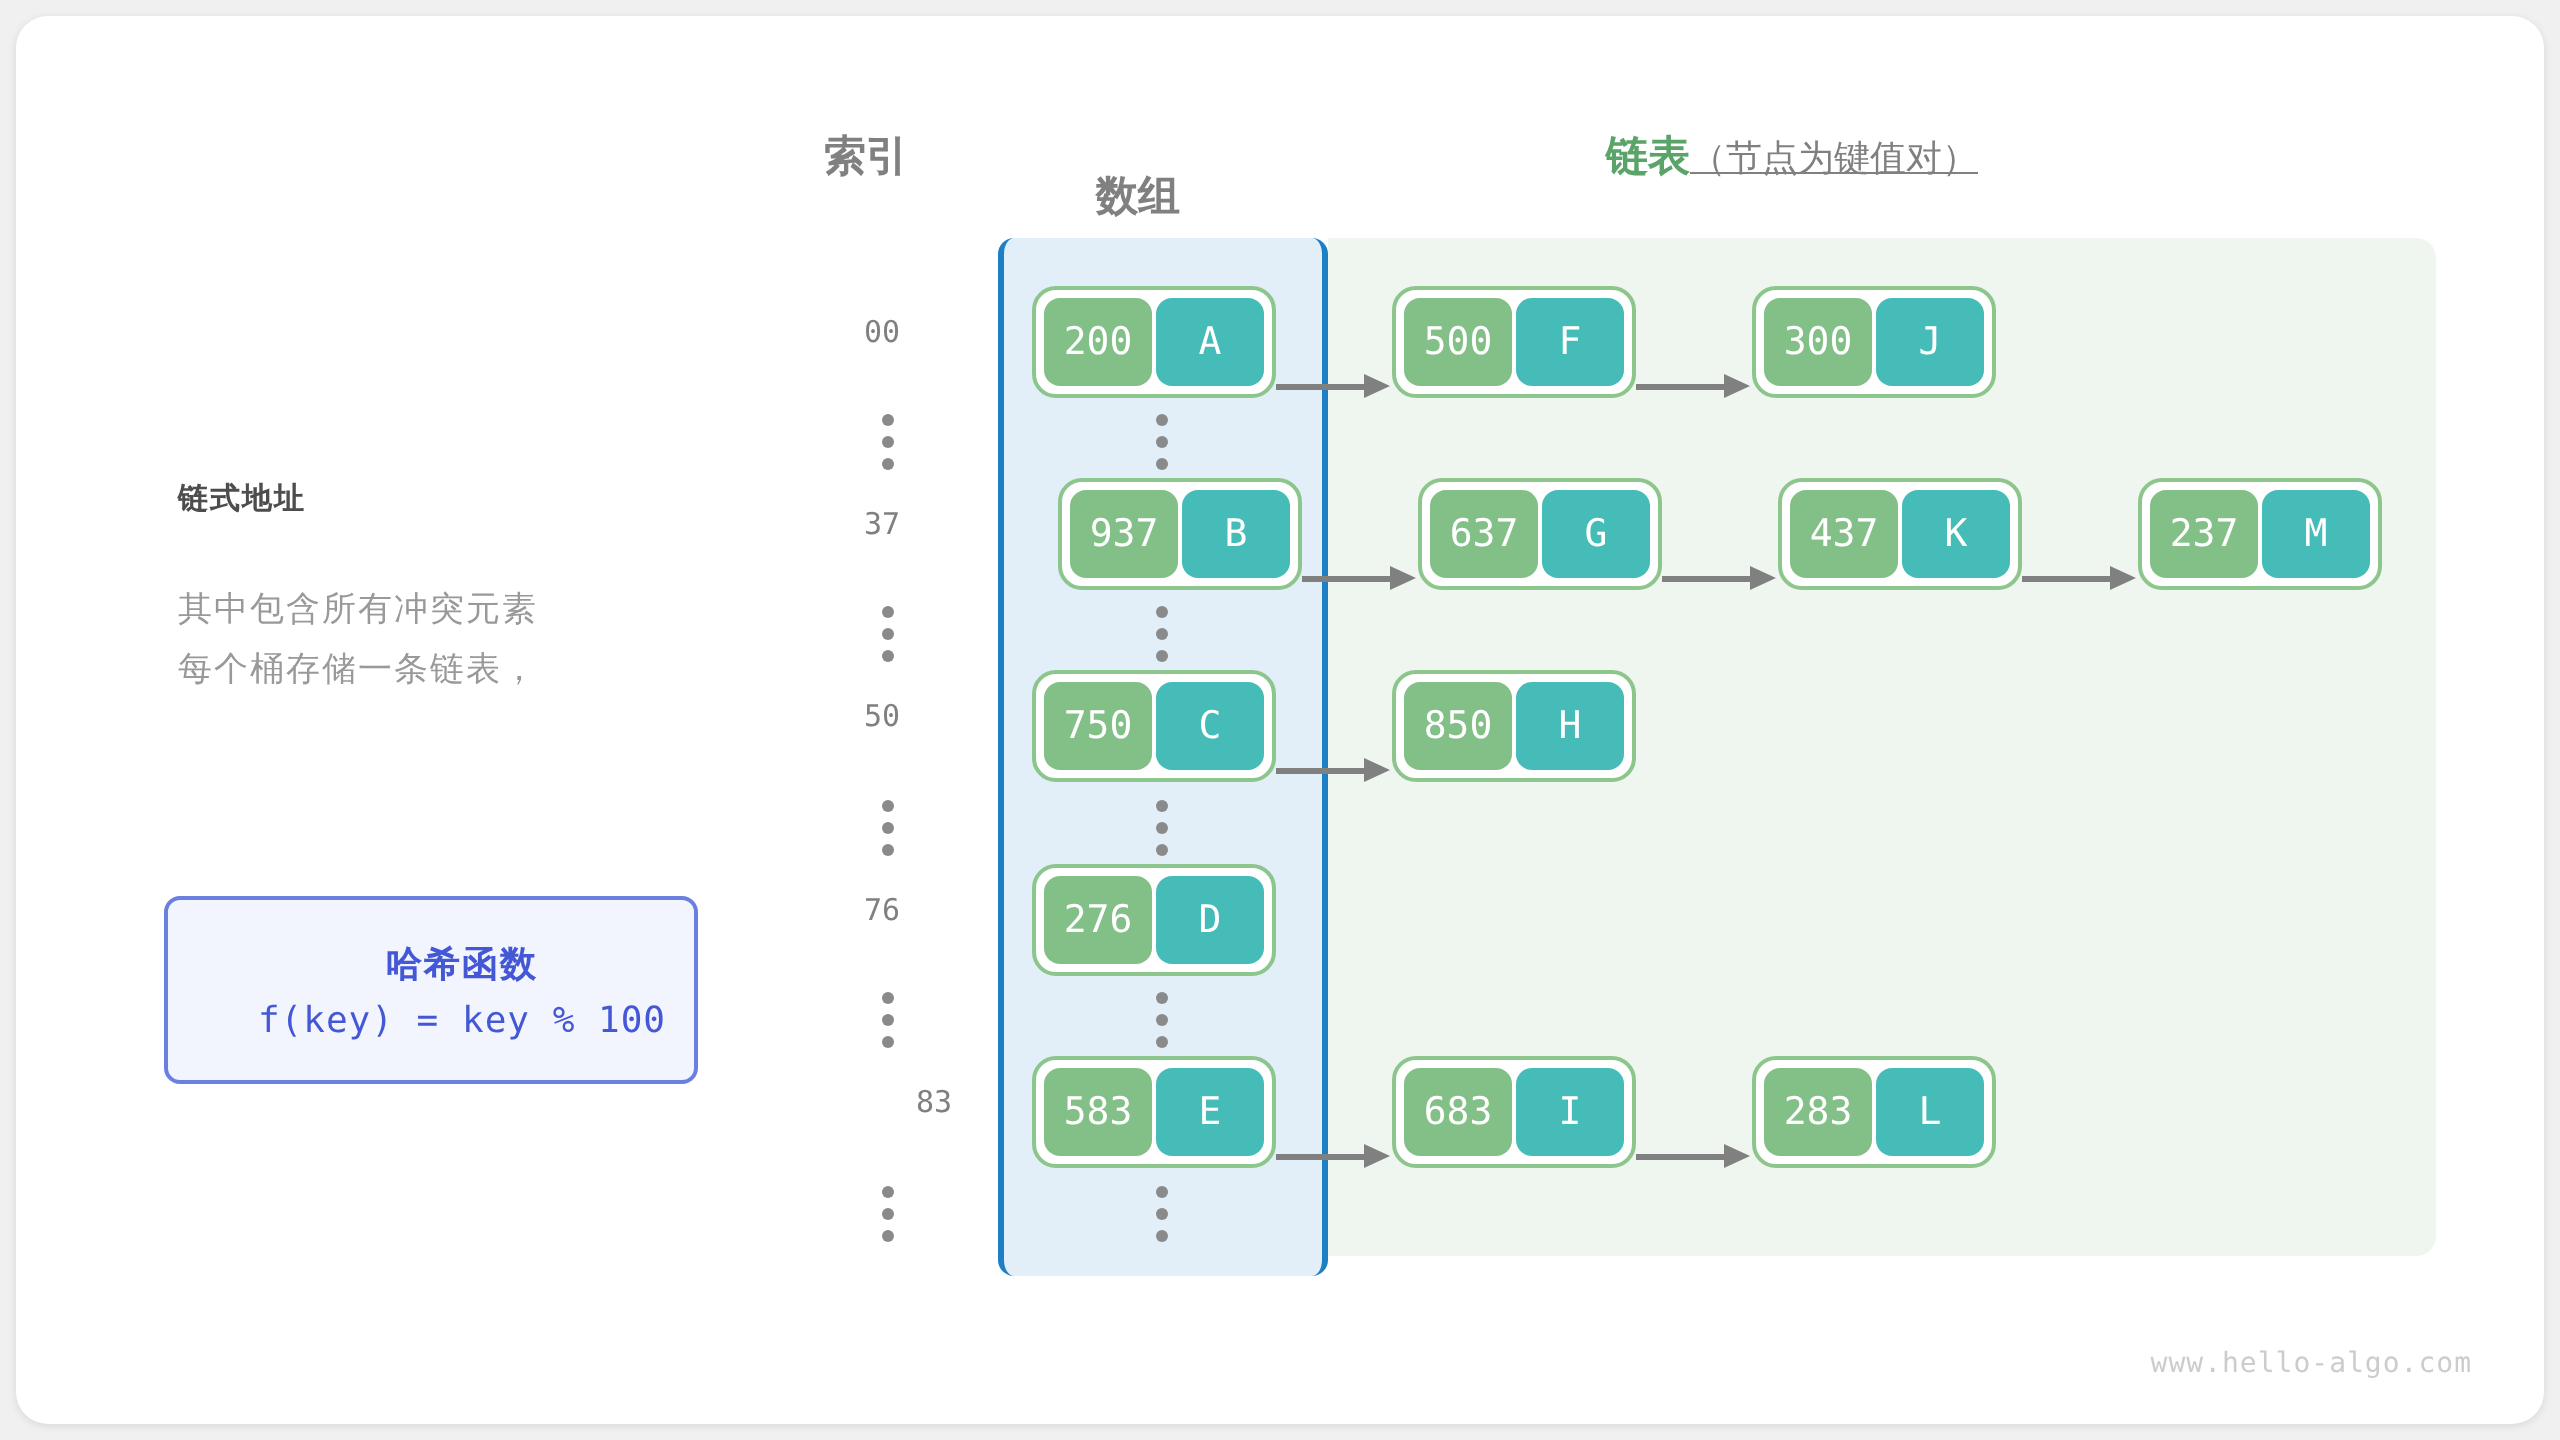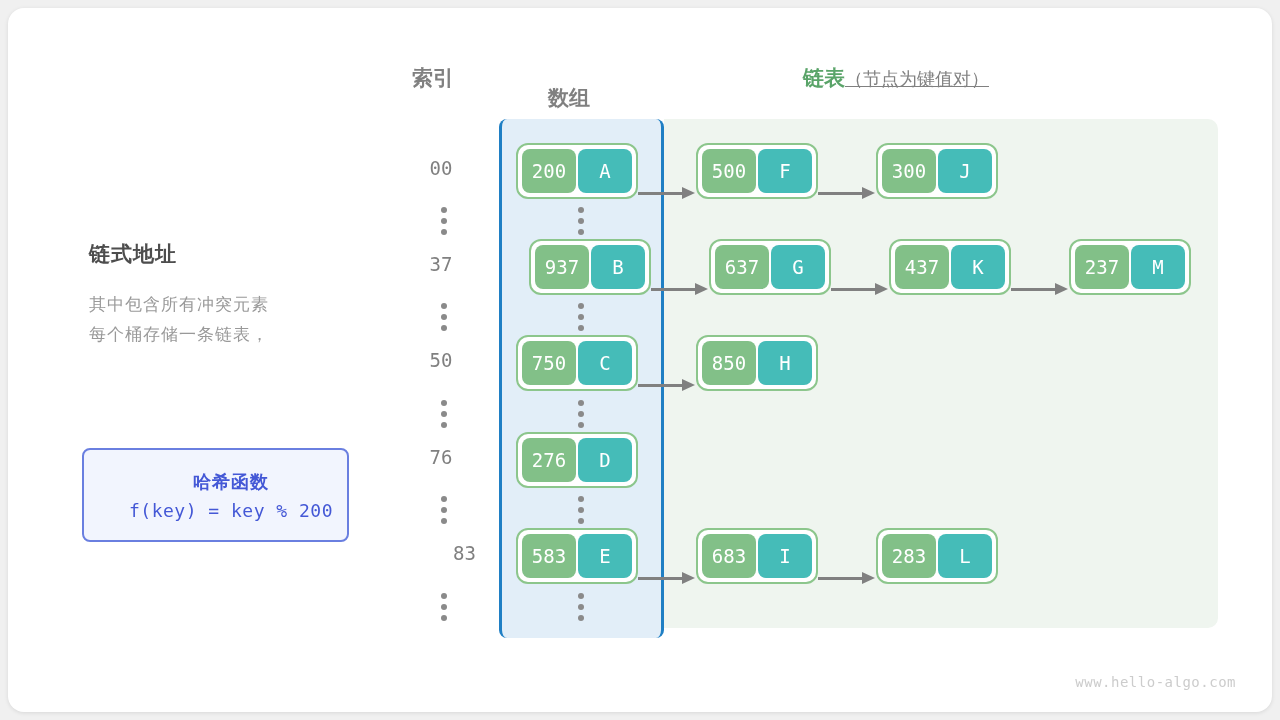--- a/index.html
+++ b/index.html
@@ -64,21 +64,21 @@
     height: 509px;
     background: #eff5ef;
     border-radius: 0 10px 10px 0;
   }
 
   
   .desc-title {
     position: absolute;
     left: 81px;
     top: 232px;
-    font-size: 21px;
+    font-size: 15px;
     font-weight: bold;
     color: #4d4d4d;
     letter-spacing: 1px;
   }
   .desc-body {
     position: absolute;
     left: 81px;
     top: 282px;
     font-size: 17px;
     line-height: 30px;
@@ -115,21 +115,21 @@
     font-size: 18px;
     color: #4458d6;
     letter-spacing: 0.5px;
   }
   .idx {
     position: absolute;
     left: 398px;
     width: 70px;
     text-align: center;
     font-family: "DejaVu Sans Mono", monospace;
-    font-size: 19px;
+    font-size: 15px;
     color: #808080;
   }
 
   
   .chain {
     position: absolute;
     left: 508px;
     display: flex;
     align-items: flex-end;
   }
@@ -226,21 +226,21 @@
   </div>
 
   <div class="desc-title">链式地址</div>
   <div class="desc-body">
     <div>其中包含所有冲突元素</div>
     <div>每个桶存储一条链表，</div>
   </div>
 
   <div class="hashbox">
     <div class="hb-title">哈希函数</div>
-    <div class="hb-formula">f(key) = key % 200</div>
+    <div class="hb-formula">f(key) = key % 100</div>
   </div>
 
   <div id="rows-root">
       <div class="idx" style="top: 149px;">00</div>
       <div class="chain" style="top: 135px;">
         <div class="node">
           <div class="cell key">200</div>
           <div class="cell val">A</div>
         </div>
         <div class="arrow">

